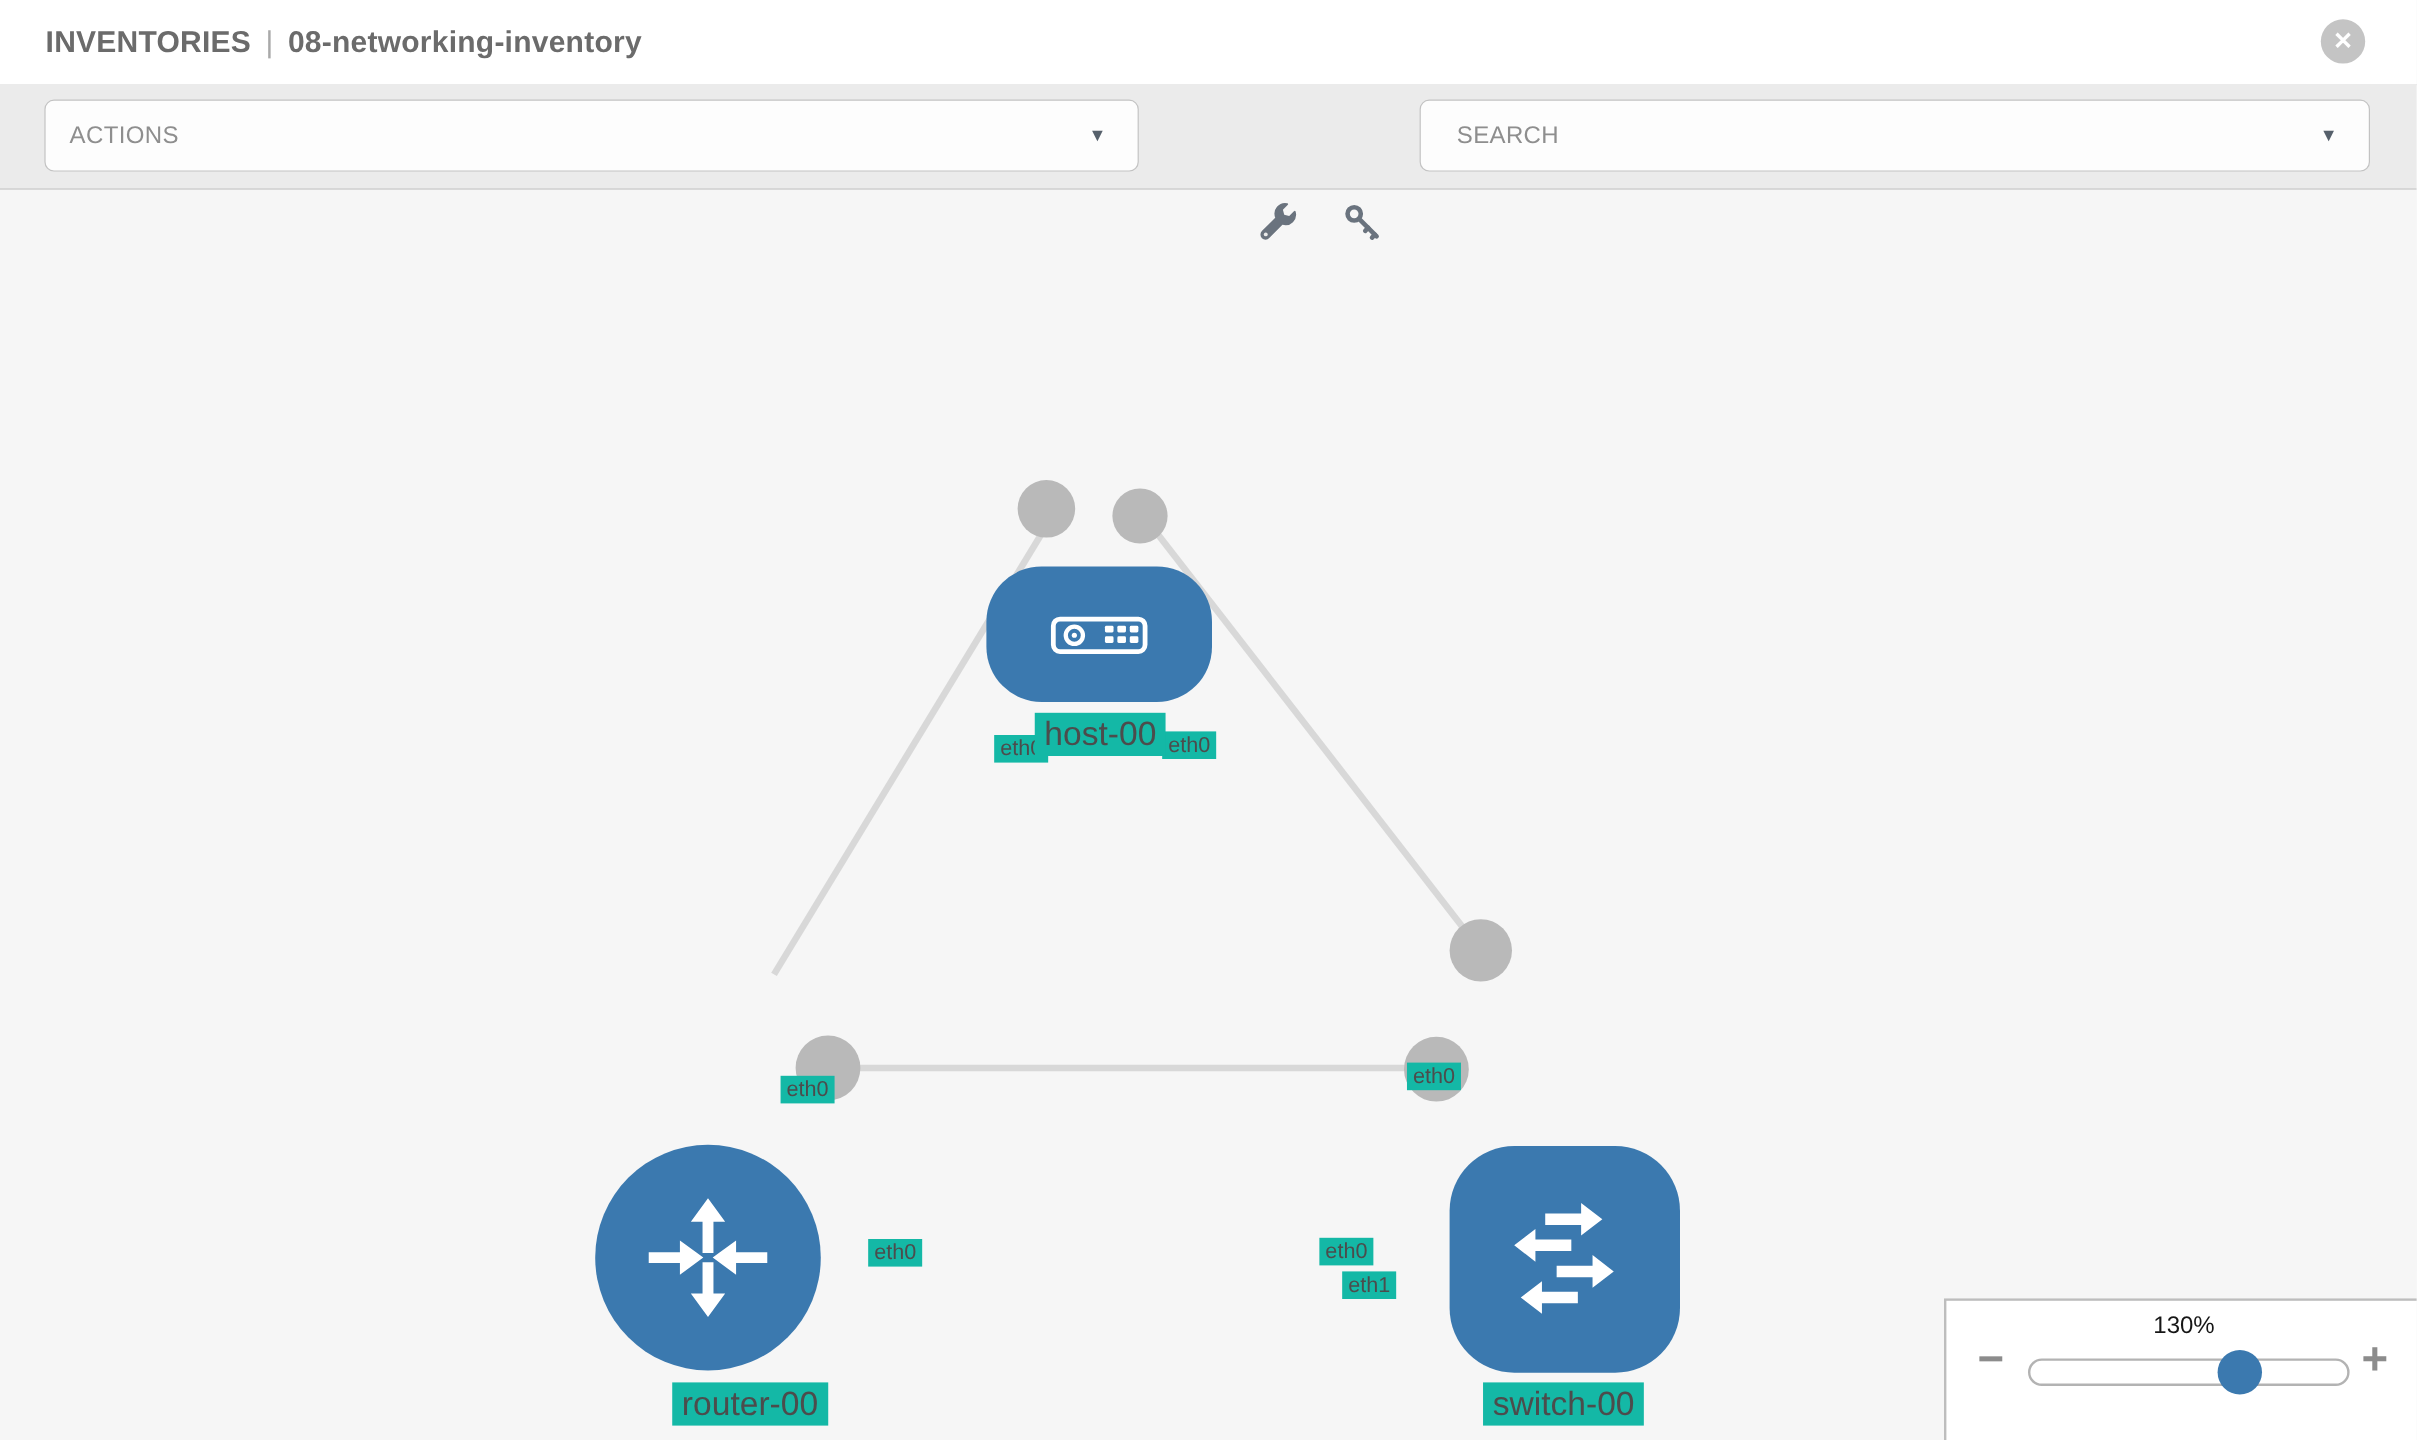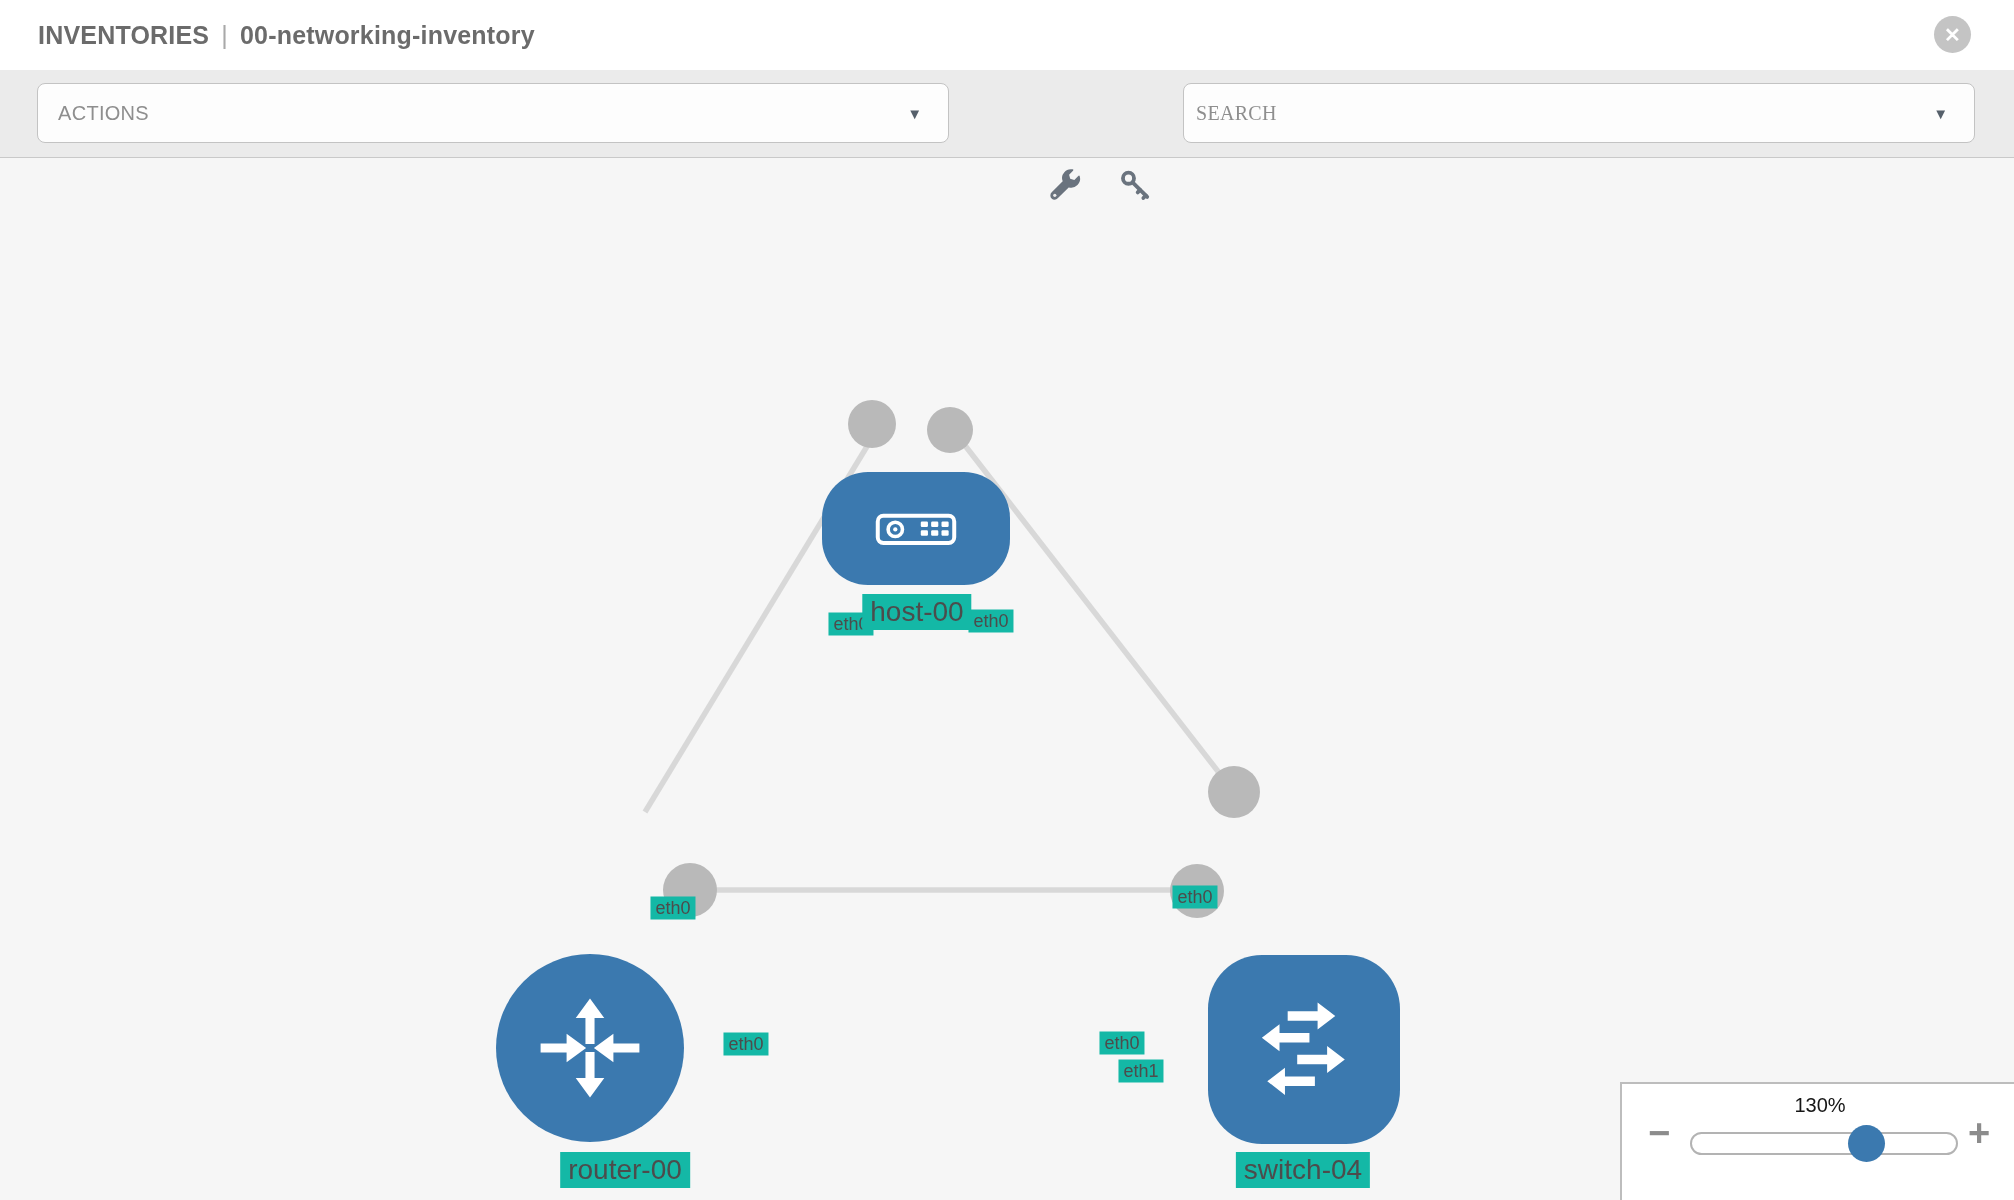--- a/index.html
+++ b/index.html
@@ -12,21 +12,21 @@
   .title .sep{color:#a9a9a9;font-weight:400;}
   .close-btn{position:absolute;right:43px;top:16px;width:37px;height:37px;border-radius:50%;background:#c4c4c4;color:#ffffff;display:flex;align-items:center;justify-content:center;font-size:20px;font-weight:700;cursor:pointer;}
 
   
   .toolbar{position:absolute;left:0;top:70px;width:2014px;height:87px;background:#ebebeb;border-bottom:1px solid #c9c9c9;z-index:10;}
   .selectbox{position:absolute;top:13px;height:60px;background:#fdfdfd;border:1px solid #c3c3c3;border-radius:8px;box-sizing:border-box;display:flex;align-items:center;cursor:pointer;}
   .selectbox .sel-label{font-size:20px;color:#8e8e8e;padding-left:20px;letter-spacing:0.3px;}
   .caret{position:absolute;right:26px;top:50%;transform:translateY(-50%);font-size:15px;color:#56606b;}
   .actions-box{left:37px;width:912px;}
   .search-box{left:1183px;width:792px;}
-  .search-box input{border:none;outline:none;background:transparent;font-family:Liberation Serif, serif;font-size:20px;color:#555;padding-left:12px;width:700px;letter-spacing:0.3px;}
+  .search-box input{border:none;outline:none;background:transparent;font-family:Liberation Sans, sans-serif;font-size:20px;color:#555;padding-left:30px;width:700px;letter-spacing:0.3px;}
   .search-box input::placeholder{color:#8e8e8e;opacity:1;}
   .tool-icon{position:absolute;top:98px;width:34px;height:34px;cursor:pointer;}
   .wrench-pos{left:1048px;}
   .key-pos{left:1118px;}
 
   
   .canvas{position:absolute;left:0;top:157px;width:2014px;height:1043px;background:#f6f6f6;}
   .graph-svg{position:absolute;left:0;top:0;z-index:1;}
   .node{position:absolute;background:#3b79af;z-index:2;cursor:pointer;display:flex;align-items:center;justify-content:center;}
   .node-host{left:822px;top:315px;width:188px;height:113px;border-radius:46px;}
@@ -48,21 +48,21 @@
 </style>
 </head>
 <body>
 
 <div id="app">
 
   <div class="header">
     <div class="title">
       <span>INVENTORIES</span>
       <span class="sep">|</span>
-      <span>00-networking-inventory</span>
+      <span>08-networking-inventory</span>
     </div>
     <div class="close-btn">
       <span>✕</span>
     </div>
   </div>
 
   <div class="toolbar">
     <div class="selectbox actions-box">
       <span class="sel-label">ACTIONS</span>
       <span class="caret">▼</span>
@@ -136,21 +136,21 @@
           <path d="M38 21.5 H60 V15 L73 25 L60 35 V28.5 H38 Z"></path>
           <path d="M54 37.5 H32 V31 L19 41 L32 51 V44.5 H54 Z"></path>
           <path d="M45 53.5 H67 V47 L80 57 L67 67 V60.5 H45 Z"></path>
           <path d="M58 69.5 H36 V63 L23 73 L36 83 V76.5 H58 Z"></path>
         </g>
       </svg>
     </div>
 
     <div class="chip node-label" style="left:917px;top:455px;">host-00</div>
     <div class="chip node-label" style="left:625px;top:1013px;">router-00</div>
-    <div class="chip node-label" style="left:1303px;top:1013px;">switch-04</div>
+    <div class="chip node-label" style="left:1303px;top:1013px;">switch-00</div>
 
     <div class="chip iface-label" style="left:851px;top:467px;">eth0</div>
     <div class="chip iface-label" style="left:673px;top:751px;">eth0</div>
     <div class="chip iface-label" style="left:991px;top:464px;">eth0</div>
     <div class="chip iface-label" style="left:1195px;top:740px;">eth0</div>
     <div class="chip iface-label" style="left:746px;top:887px;">eth0</div>
     <div class="chip iface-label" style="left:1122px;top:886px;">eth0</div>
     <div class="chip iface-label front" style="left:1141px;top:886px;margin-top:28px;">eth1</div>
   </div>
 

